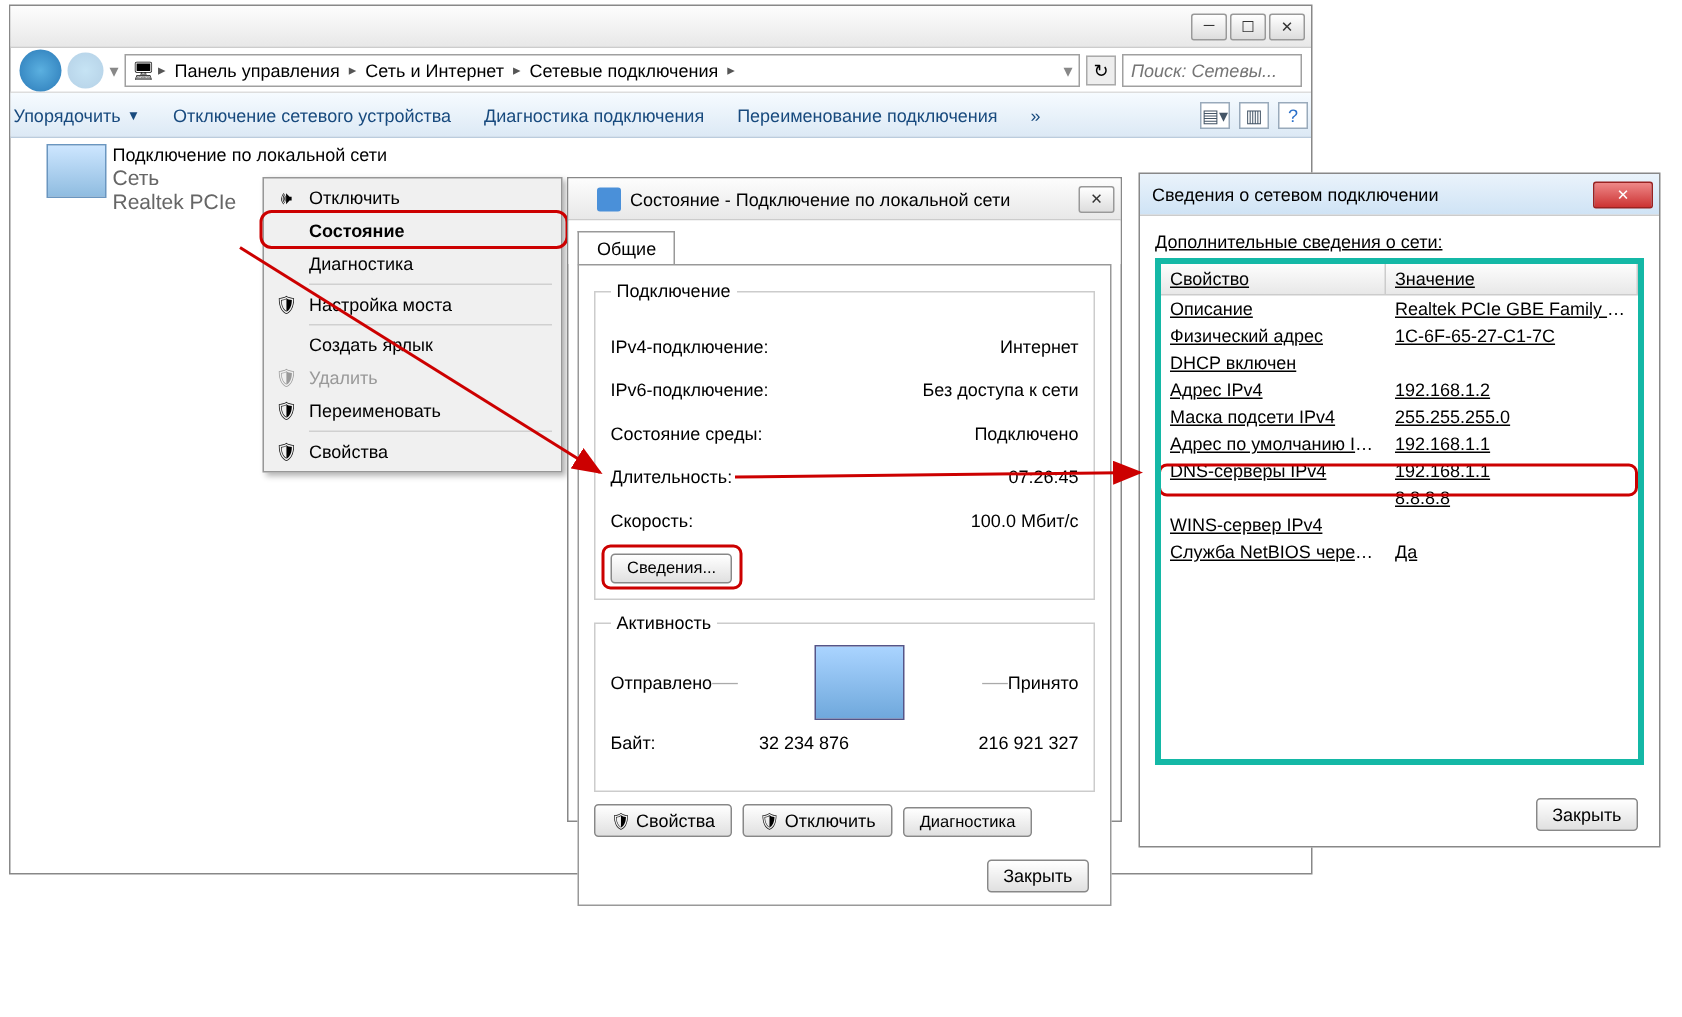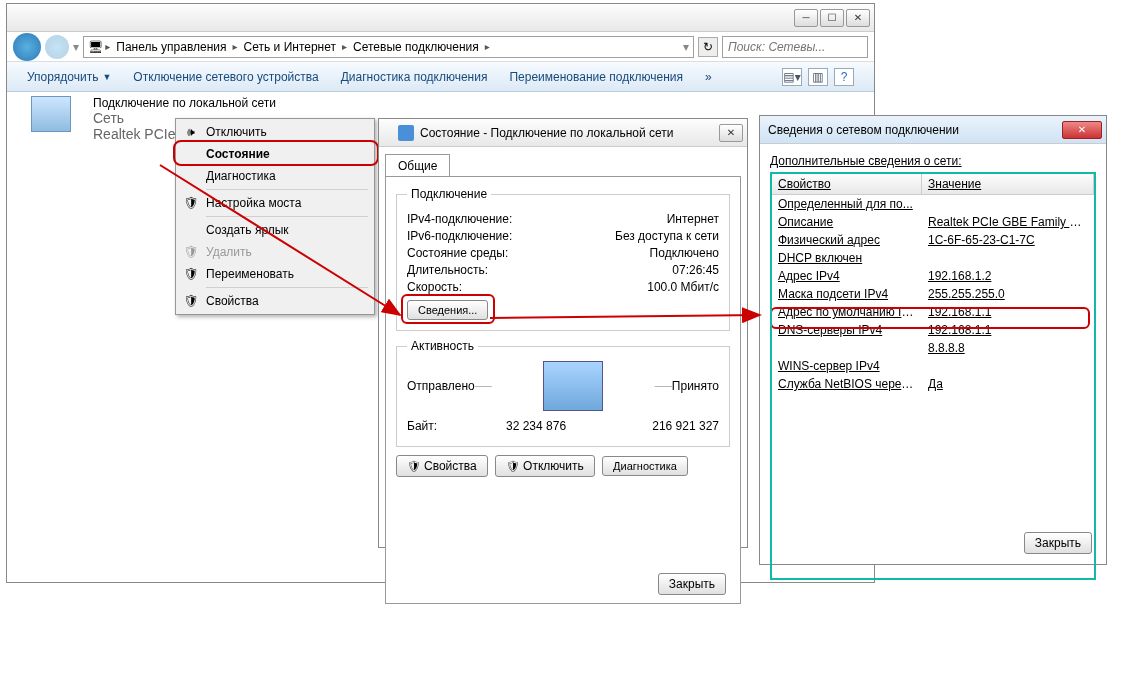--- a/index.html
+++ b/index.html
@@ -7,58 +7,58 @@
 .win{position:absolute;border:1px solid #888;background:#fff;}
 .titlebar{height:28px;background:linear-gradient(#fdfdfd,#e8e8e8);border-bottom:1px solid #ccc;display:flex;align-items:center;padding:0 4px 0 8px;}
 .winbtns{margin-left:auto;display:flex;gap:2px;}
 .wbtn{width:24px;height:18px;border:1px solid #999;background:linear-gradient(#fff,#ddd);display:flex;align-items:center;justify-content:center;font-size:10px;color:#333;border-radius:2px;cursor:pointer;}
 .navrow{height:30px;display:flex;align-items:center;padding:0 6px;gap:4px;border-bottom:1px solid #ddd;}
 .navbtn{width:28px;height:28px;border-radius:14px;background:radial-gradient(#5bb0e0,#2b7ab8);display:inline-block;}
 .navbtn.fwd{opacity:.35;width:24px;height:24px;border-radius:12px;}
 .addrbar{flex:1;height:22px;border:1px solid #a0a0a0;background:#fff;display:flex;align-items:center;padding:0 4px;gap:2px;}
 .crumb{padding:0 4px;cursor:pointer;}
 .crumbsep{color:#555;font-size:10px;}
-.srch{width:146px;height:22px;border:1px solid #a0a0a0;padding:0 5px;color:#737373;font-style:italic;}
+.srch{width:120px;height:22px;border:1px solid #a0a0a0;padding:0 5px;color:#737373;font-style:italic;}
 .reload{width:20px;height:20px;border:1px solid #aaa;background:#eee;display:flex;align-items:center;justify-content:center;}
-.toolbar2{height:30px;background:linear-gradient(#f6fbff,#dce9f5);display:flex;align-items:center;padding:0 20px;gap:22px;border-bottom:1px solid #bcd;}
+.toolbar2{height:30px;background:linear-gradient(#f6fbff,#dce9f5);display:flex;align-items:center;padding:0 2px;gap:22px;border-bottom:1px solid #bcd;}
 .tbitem{color:#184a7e;cursor:pointer;display:flex;align-items:center;gap:4px;}
 .tbicons{margin-left:auto;display:flex;gap:6px;}
 .tbicon{width:20px;height:18px;border:1px solid #9ab;background:#fff;display:flex;align-items:center;justify-content:center;color:#456;}
 .content{position:relative;height:calc(100% - 88px);padding:10px;}
 .conn-item{position:absolute;left:20px;top:0;width:264px;}
-.conn-head{display:flex;gap:22px;align-items:flex-start;padding:4px;}
+.conn-head{display:flex;gap:4px;align-items:flex-start;padding:4px;}
 .neticon{width:40px;height:36px;background:linear-gradient(#cde6ff,#8fbce0);border:1px solid #6a96c0;}
 .conn-title{color:#000;}
 .conn-sub{color:#666;font-size:14px;}
 .ctxmenu{position:absolute;left:148px;top:26px;width:200px;background:#f0f0f0;border:1px solid #979797;box-shadow:2px 2px 4px rgba(0,0,0,.3);padding:2px;}
 .ctxrow{display:flex;align-items:center;height:22px;padding:0 8px 0 28px;position:relative;cursor:pointer;}
 .ctxrow .cicn{position:absolute;left:4px;width:18px;height:18px;display:flex;align-items:center;justify-content:center;font-size:12px;}
 .ctxrow.disabled{color:#999;}
 .ctxsep{height:1px;background:#d0d0d0;margin:2px 4px 2px 28px;}
 .ctxhl{position:absolute;border:2px solid #c00;border-radius:8px;pointer-events:none;}
 .arrow{position:absolute;pointer-events:none;z-index:100;}
 .status-win{left:378px;top:118px;width:370px;height:430px;}
 .stitle{display:flex;align-items:center;gap:6px;flex:1;padding-left:11px;}
 .sicon{width:16px;height:16px;background:#4a90d9;border-radius:2px;}
 .tabstrip{padding:6px 6px 0 6px;background:#fff;}
 .tab{display:inline-block;padding:4px 12px;border:1px solid #999;border-bottom:none;background:#fff;position:relative;top:1px;}
 .tabbody{border:1px solid #999;margin:0 6px 6px 6px;height:428px;padding:10px;background:#fff;position:relative;}
 .fieldset{border:1px solid #ccc;padding:8px 10px 10px 10px;margin-bottom:8px;}
 .fieldset legend{padding:0 4px;}
-.frow{display:flex;justify-content:space-between;margin:3px 0;}
+.frow{display:flex;justify-content:space-between;margin:15px 0;}
 .frow .lbl{color:#000;}
 .frow .val{color:#000;}
 .btn{display:inline-block;padding:3px 10px;border:1px solid #888;background:linear-gradient(#fff,#e0e0e0);border-radius:3px;cursor:pointer;margin-right:4px;}
 .btn.small{font-size:11px;}
 .activity{display:flex;justify-content:space-between;align-items:center;}
 .monicon{width:60px;height:50px;background:linear-gradient(#aad4ff,#6fa8dc);border:1px solid #558;margin:0 auto;}
 .details-win{left:759px;top:115px;width:348px;height:450px;}
 .dbody{padding:10px;text-decoration:underline;}
 .detlbl{margin-bottom:4px;}
-.dettable{border:2px solid #14b8a6;height:408px;overflow:auto;}
+.dettable{border:4px solid #14b8a6;height:338px;overflow:auto;}
 .dethdr{display:flex;background:linear-gradient(#fdfdfd,#e8e8e8);border-bottom:1px solid #ccc;}
 .dethdr .hc{padding:3px 6px;border-right:1px solid #ccc;}
 .hc.c1{width:150px;}
 .hc.c2{flex:1;}
 .detrow{display:flex;}
 .detrow .dc{padding:2px 6px;white-space:nowrap;overflow:hidden;text-overflow:ellipsis;}
 .dc.c1{width:150px;}
 .dc.c2{flex:1;}
 .closeX{background:linear-gradient(#e88,#c33);color:#fff;border:1px solid #922;width:40px;}
 .hl2{position:absolute;border:2px solid #c00;border-radius:6px;pointer-events:none;}
@@ -236,31 +236,27 @@
       </div>
   </div>
   <div class="dbody">
     <div class="detlbl">Дополнительные сведения о сети:</div>
     <div class="dettable">
       <div class="dethdr">
         <div class="hc c1">Свойство</div>
         <div class="hc c2">Значение</div>
       </div>
       <div id="details-rows" style="position:relative;">
-      <div class="detrow">
-            <div class="dc c1">Определенный для по...</div>
-            <div class="dc c2"></div>
-          </div>
           <div class="detrow">
             <div class="dc c1">Описание</div>
             <div class="dc c2">Realtek PCIe GBE Family Controller</div>
           </div>
           <div class="detrow">
             <div class="dc c1">Физический адрес</div>
-            <div class="dc c2">1C-6F-65-23-C1-7C</div>
+            <div class="dc c2">1C-6F-65-27-C1-7C</div>
           </div>
           <div class="detrow">
             <div class="dc c1">DHCP включен</div>
           </div>
           <div class="detrow">
             <div class="dc c1">Адрес IPv4</div>
             <div class="dc c2">192.168.1.2</div>
           </div>
           <div class="detrow">
             <div class="dc c1">Маска подсети IPv4</div>

